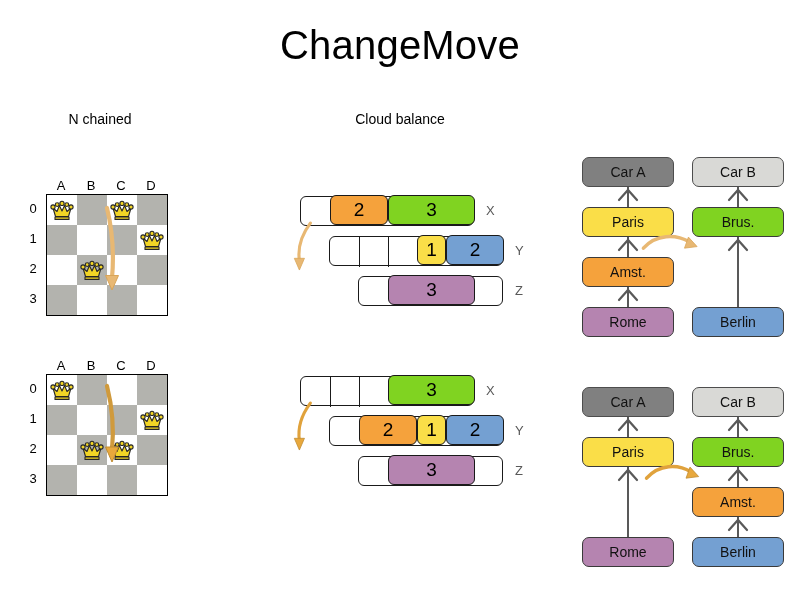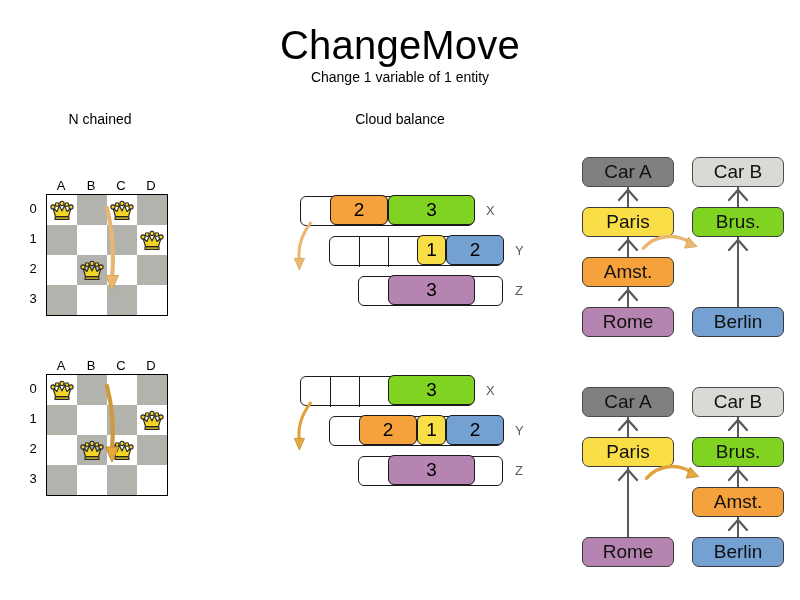--- a/index.html
+++ b/index.html
@@ -63,32 +63,31 @@
   .ctick{position:absolute;top:0;width:0;height:30px;border-left:1.2px solid #1a1a1a;}
   .clabel{
     position:absolute;font-size:13px;color:#595959;height:30px;line-height:30px;
   }
 
   
   .vrp{position:absolute;}
   .vbox{
     position:absolute;box-sizing:border-box;border:1.6px solid #3a3a3a;
     border-radius:7px;display:flex;align-items:center;justify-content:center;
-    font-size:19px;color:#111;
+    font-size:14px;color:#111;
   }
   .vlink{position:absolute;background:#595959;width:2.4px;}
   svg{display:block;overflow:visible;}
 </style>
 </head>
 <body>
 
 <div class="page">
 
   <div class="title">ChangeMove</div>
-  <div class="subtitle">Change 1 variable of 1 entity</div>
 
   <div class="colhead" id="head-nqueens">N chained</div>
   <div class="colhead" id="head-cloud">Cloud balance</div>
 
   <div class="chess" id="chess-before" style="left:20px;top:178px;width:180px;height:150px;">
     <div class="files">
         <span style="left: 0px;">A</span>
         <span style="left: 30px;">B</span>
         <span style="left: 60px;">C</span>
         <span style="left: 90px;">D</span>

